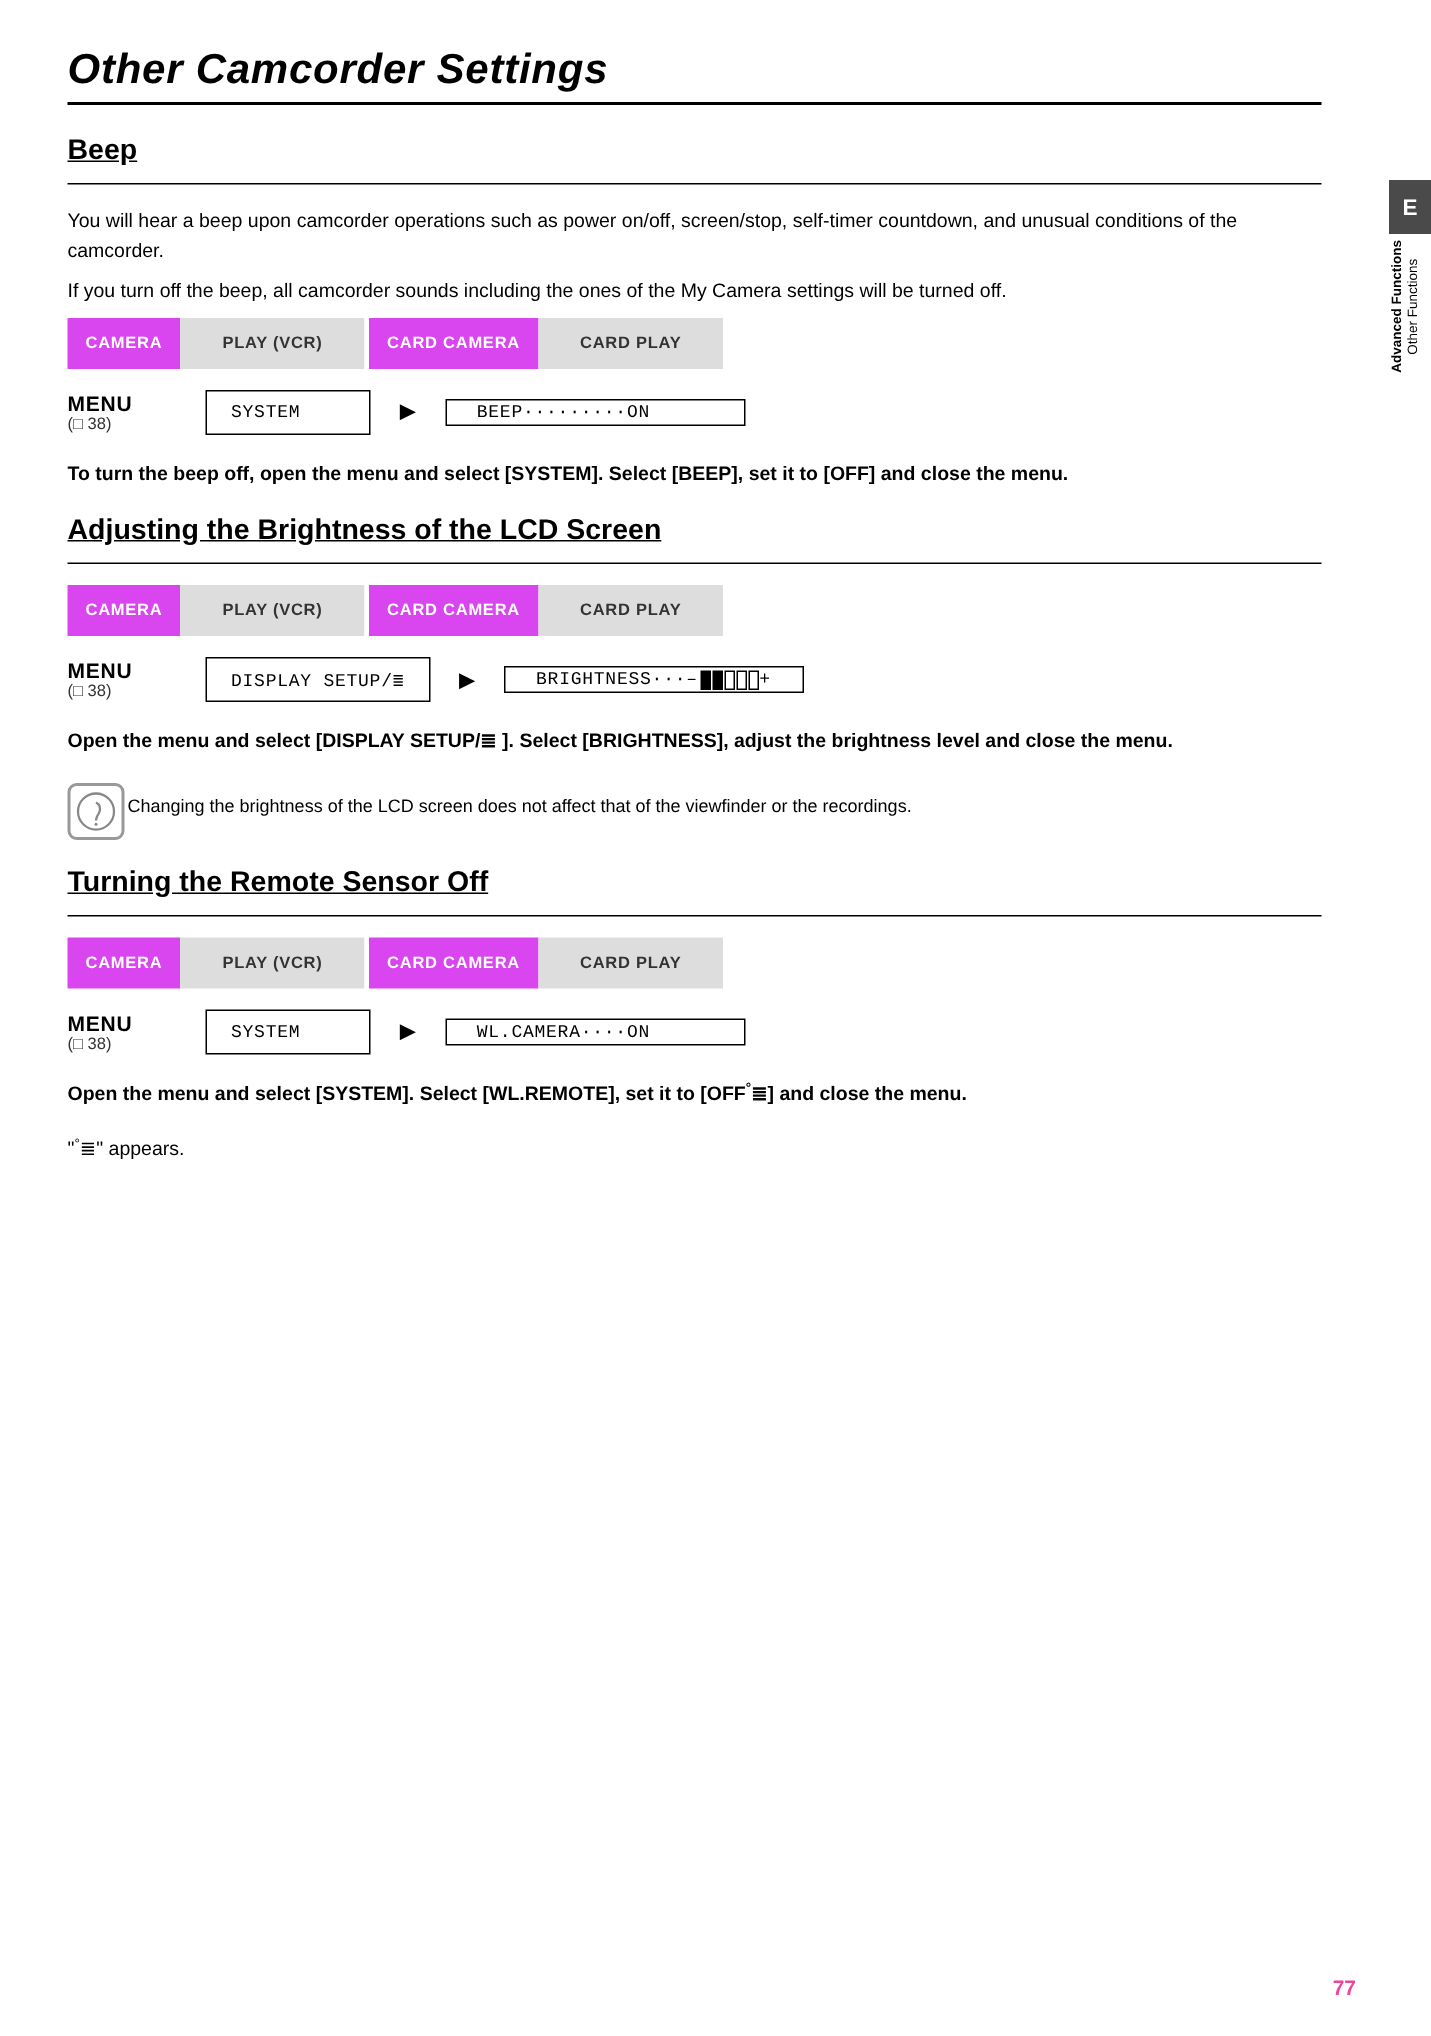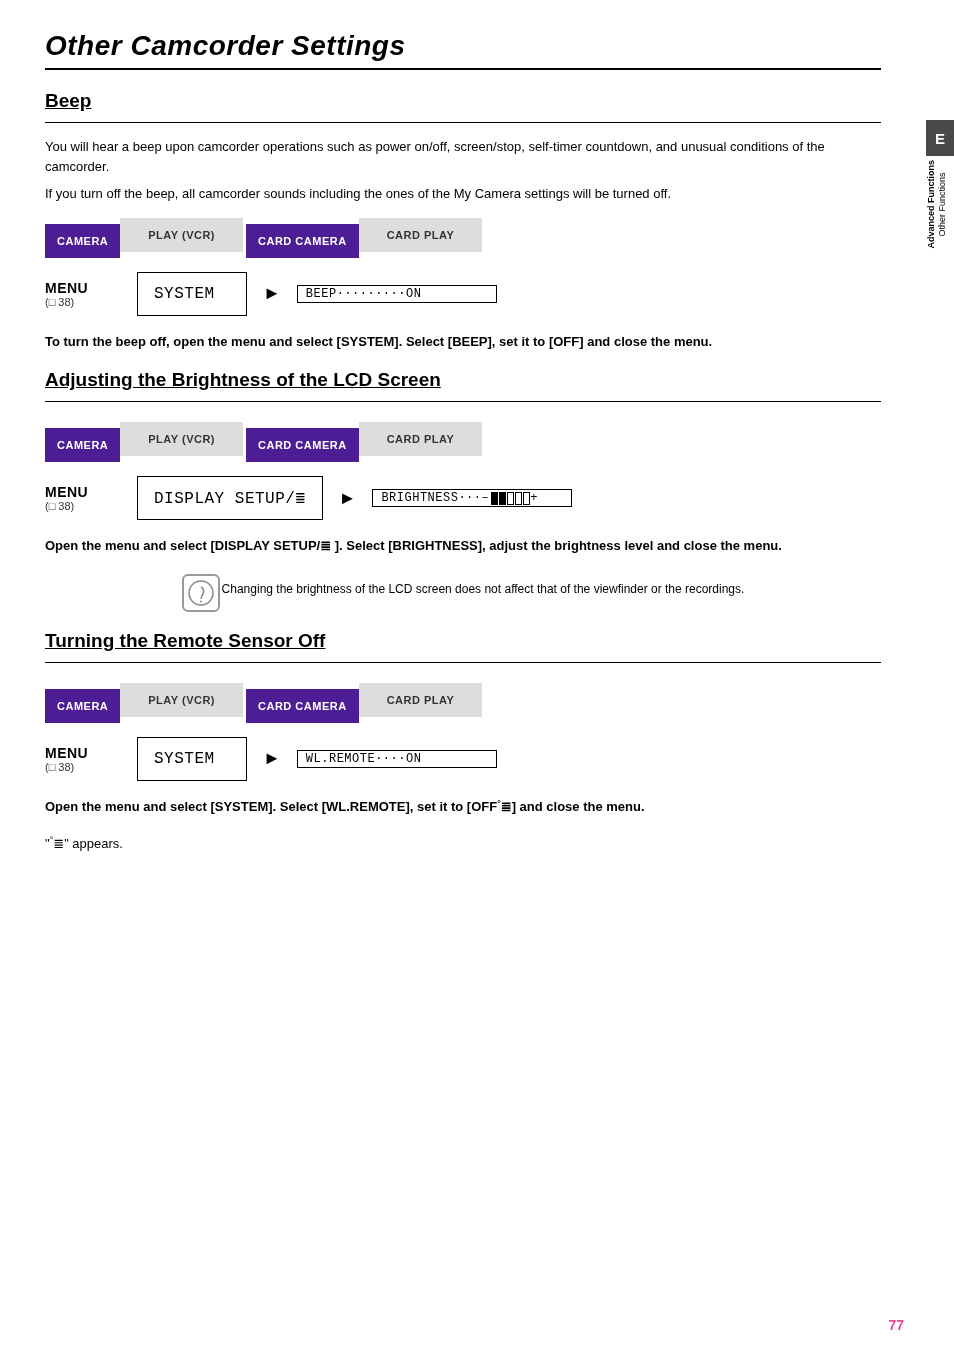--- a/index.html
+++ b/index.html
@@ -112,30 +112,29 @@
 
     
     .mode-bar {
       display: flex;
       align-items: center;
       margin-bottom: 14px;
       gap: 0;
     }
 
     .badge-dark {
-      background: #4c1d95;
+      background: #d946ef;
       color: #fff;
       font-weight: bold;
       font-size: 11px;
       padding: 0 12px;
       height: 34px;
       display: flex;
       align-items: center;
       letter-spacing: 0.5px;
-      margin-top: 12px;
     }
 
     .badge-light {
       background: #ddd;
       color: #333;
       font-weight: bold;
       font-size: 11px;
       padding: 0 28px;
       height: 34px;
       display: flex;
@@ -168,40 +167,40 @@
     }
 
     .menu-page-ref {
       font-size: 11px;
       color: #333;
     }
 
     .menu-box {
       border: 1.5px solid #000;
       padding: 5px 16px;
-      font-size: 16px;
+      font-size: 12px;
       font-family: 'Courier New', monospace;
       min-width: 110px;
-      height: 44px;
+      height: 30px;
       display: flex;
       align-items: center;
       letter-spacing: 0.5px;
     }
 
     .arrow-right {
       font-size: 18px;
       margin: 0 4px;
       color: #000;
       display: flex;
       align-items: center;
     }
 
     .result-box {
       border: 1.5px solid #000;
-      padding: 5px 8px;
+      padding: 5px 20px;
       font-size: 12px;
       font-family: 'Courier New', monospace;
       min-width: 200px;
       height: 18px;
       display: flex;
       align-items: center;
       letter-spacing: 0.5px;
     }
 
     .instruction-bold {
@@ -210,21 +209,20 @@
       line-height: 1.5;
       margin-bottom: 18px;
       color: #000;
     }
 
     .note-row {
       display: flex;
       align-items: flex-start;
       gap: 2px;
       margin-bottom: 18px;
-      justify-content: center;
     }
 
     .note-icon {
       width: 38px;
       height: 38px;
       border: 2px solid #999;
       border-radius: 6px;
       display: flex;
       align-items: center;
       justify-content: center;
@@ -348,21 +346,21 @@
         <div class="badge-light">CARD PLAY</div>
       </div>
 
       <div class="menu-row">
         <div class="menu-label-block">
           <div class="menu-label">MENU</div>
           <div class="menu-page-ref">(□ 38)</div>
         </div>
         <div class="menu-box">SYSTEM</div>
         <div class="arrow-right">►</div>
-        <div class="result-box">WL.REMOTE····ON</div>
+        <div class="result-box">WL.CAMERA····ON</div>
       </div>
 
       <p class="instruction-bold">Open the menu and select [SYSTEM]. Select [WL.REMOTE], set it to [OFF<span style="font-size:9px;vertical-align:super;">°</span>≣] and close the menu.</p>
       <p class="body-text">"<span style="font-size:9px;vertical-align:super;">°</span>≣" appears.</p>
     </div>
 
   </div>
 
   <div class="side-tab">
     <div class="side-tab-e">E</div>

